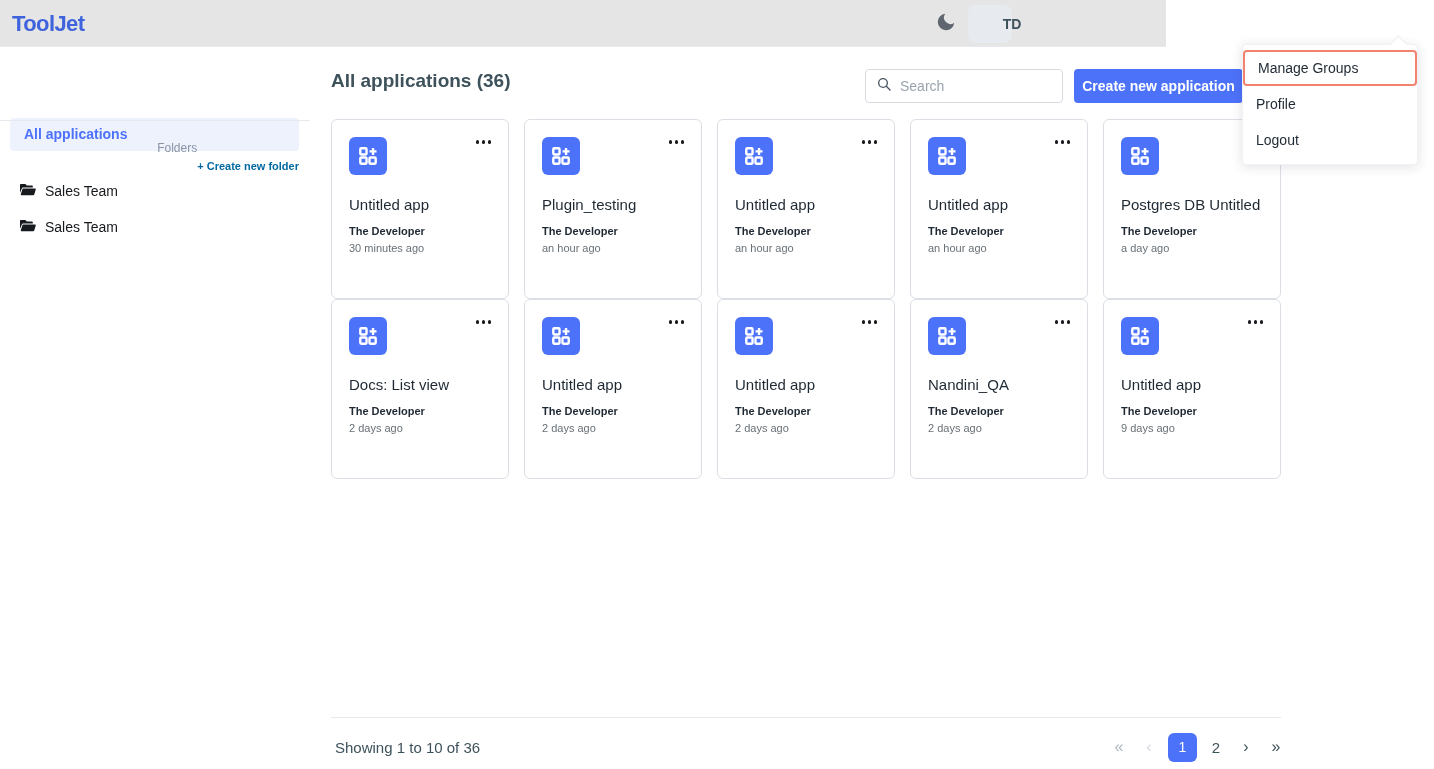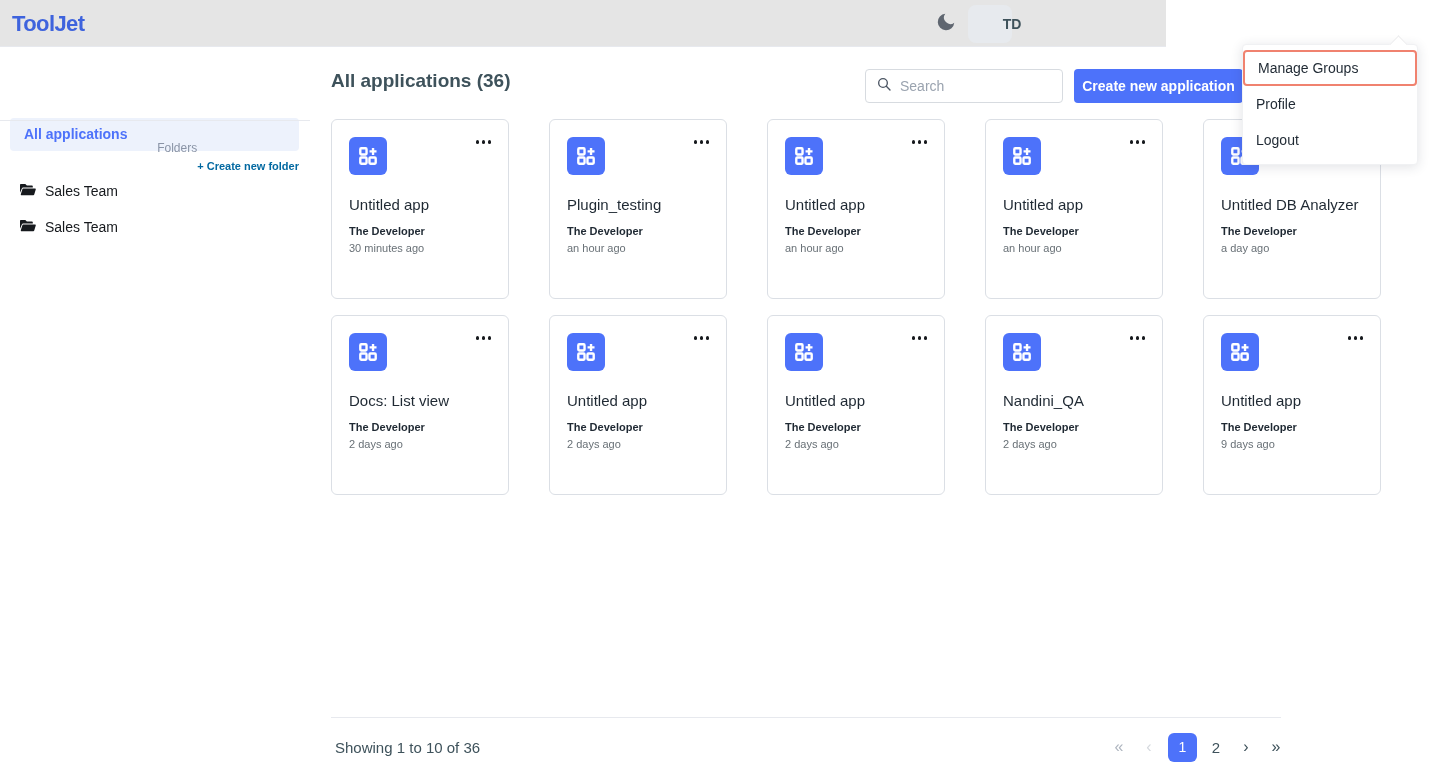--- a/index.html
+++ b/index.html
@@ -50,23 +50,23 @@
     border:1px solid #d7dbe0; border-radius:4px; background:#fff; display:flex;
     align-items:center; padding:0 10px; gap:8px; }
   .search-box input { border:none; outline:none; width:140px; font-size:14px;
     color:#1f2933; font-family:"Liberation Sans",sans-serif; }
   .search-box input::placeholder { color:#9aa3af; }
   .create-btn { position:absolute; left:1074px; top:69px; width:169px; height:34px;
     background:#4d72fa; color:#fff; font-size:14px; font-weight:700; border:none;
     border-radius:4px; cursor:pointer; font-family:"Liberation Sans",sans-serif; }
 
   
-  .grid { position:absolute; left:331px; top:119px; width:1050px; display:grid;
+  .grid { position:absolute; left:331px; top:119px; width:950px; display:grid;
     grid-template-columns:repeat(5, 178px); justify-content:space-between;
-    grid-auto-rows:180px; row-gap:16px; }
+    grid-auto-rows:180px; }
   .card { background:#fff; border:1px solid #dbdfe5; border-radius:6px;
     position:relative; padding:17px; cursor:pointer; }
   .app-icon { width:38px; height:38px; background:#4d72fa; border-radius:6px;
     display:flex; align-items:center; justify-content:center; }
   .kebab { position:absolute; top:16px; right:15px; display:flex; gap:2.5px;
     cursor:pointer; padding:4px 2px; }
   .kebab i { width:3.5px; height:3.5px; border-radius:50%; background:#16191d; }
   .app-name { margin-top:20px; font-size:15px; line-height:20px; font-weight:500;
     color:#1f2933; max-width:142px; }
   .app-author { margin-top:10px; font-size:11px; font-weight:700; color:#1f2933; }
@@ -229,21 +229,21 @@
           <path d="M17.5 3.2v7.6M13.7 7h7.6"></path>
         <rect x="3.6" y="13.6" width="6.8" height="6.8" rx="1"></rect>
           <rect x="13.6" y="13.6" width="6.8" height="6.8" rx="1"></rect>
       </svg>
     </div>
     <div class="kebab">
         <i></i>
         <i></i>
         <i></i>
       </div>
-    <div class="app-name">Untitled DB Analyzer</div>
+    <div class="app-name">Postgres DB Untitled</div>
     <div class="app-author">The Developer</div>
     <div class="app-time">a day ago</div>
   </div>
 
   <div class="card">
     <div class="app-icon">
       <svg width="22" height="22" viewBox="0 0 24 24" fill="none" stroke="#fff" stroke-width="2.6">
         <rect x="3.6" y="3.6" width="6.8" height="6.8" rx="1"></rect>
           <path d="M17.5 3.2v7.6M13.7 7h7.6"></path>
         <rect x="3.6" y="13.6" width="6.8" height="6.8" rx="1"></rect>

